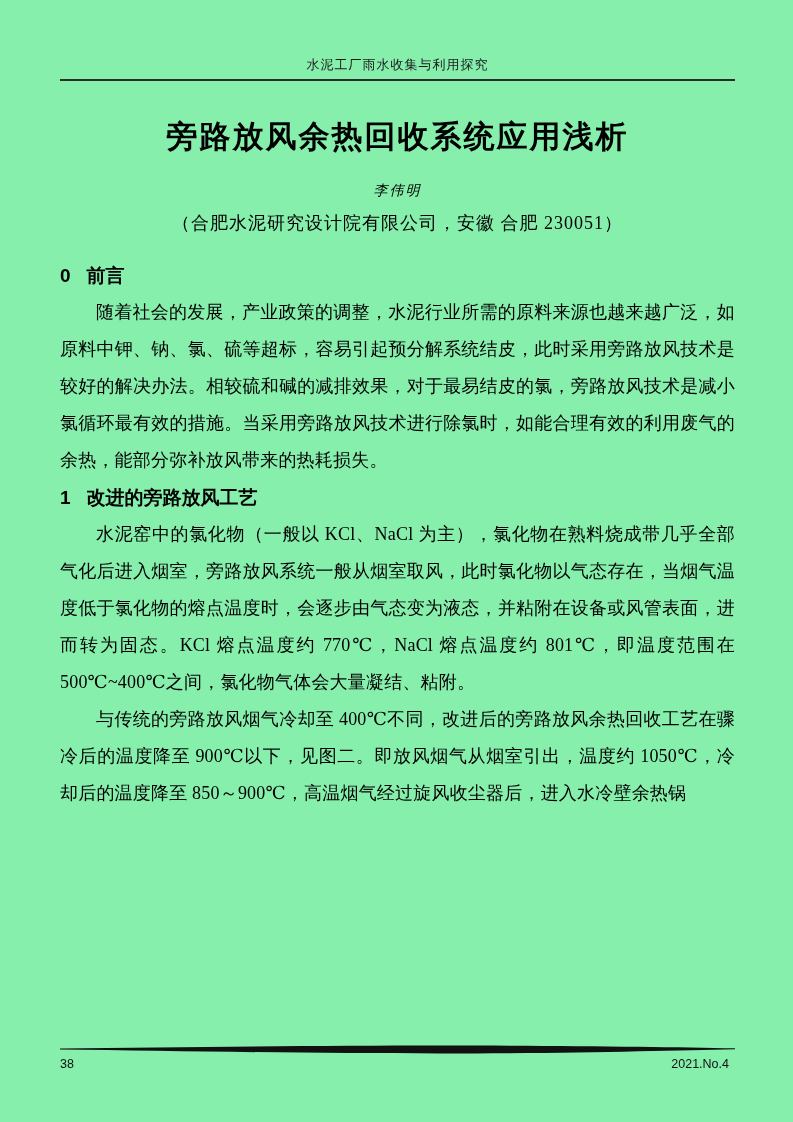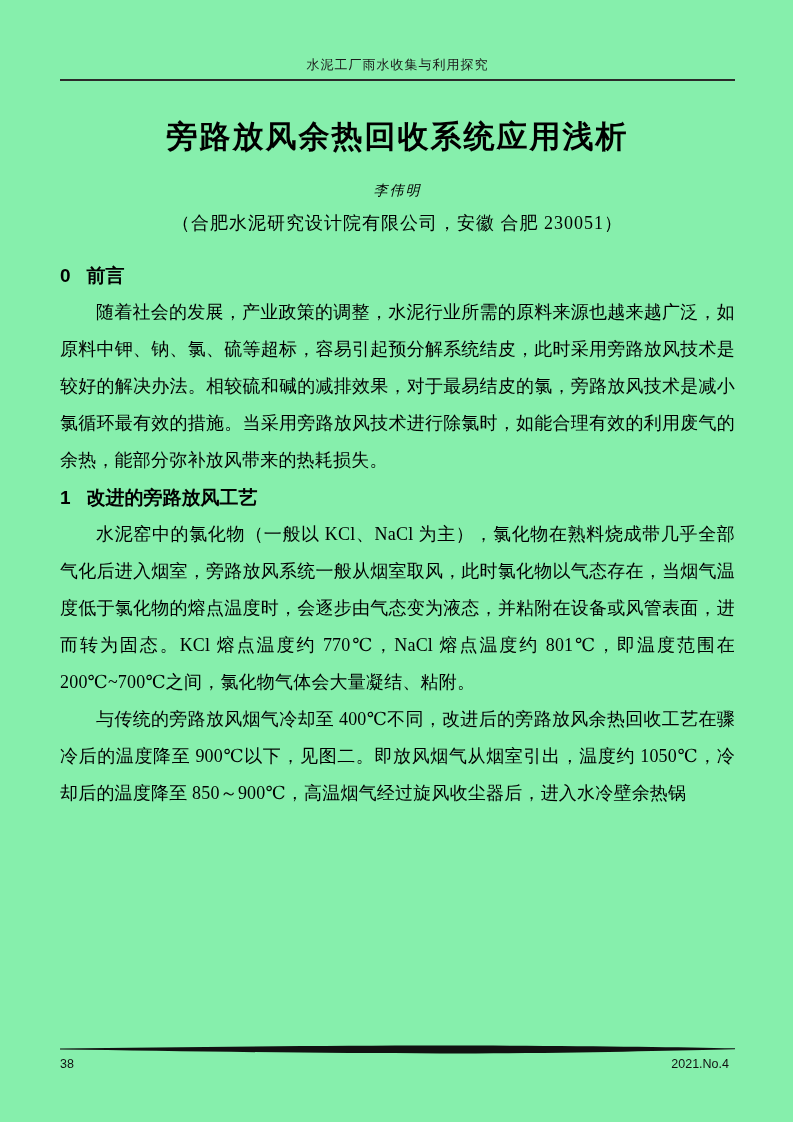--- a/index.html
+++ b/index.html
@@ -132,21 +132,21 @@
     <h2 class="sec-head first">
       <span class="sec-num">0</span><span>前言</span>
     </h2>
 
     <p class="body-par">随着社会的发展，产业政策的调整，水泥行业所需的原料来源也越来越广泛，如原料中钾、钠、氯、硫等超标，容易引起预分解系统结皮，此时采用旁路放风技术是较好的解决办法。相较硫和碱的减排效果，对于最易结皮的氯，旁路放风技术是减小氯循环最有效的措施。当采用旁路放风技术进行除氯时，如能合理有效的利用废气的余热，能部分弥补放风带来的热耗损失。</p>
 
     <h2 class="sec-head">
       <span class="sec-num">1</span><span>改进的旁路放风工艺</span>
     </h2>
 
-    <p class="body-par">水泥窑中的氯化物（一般以 KCl、NaCl 为主），氯化物在熟料烧成带几乎全部气化后进入烟室，旁路放风系统一般从烟室取风，此时氯化物以气态存在，当烟气温度低于氯化物的熔点温度时，会逐步由气态变为液态，并粘附在设备或风管表面，进而转为固态。KCl 熔点温度约 770℃，NaCl 熔点温度约 801℃，即温度范围在 200℃~700℃之间，氯化物气体会大量凝结、粘附。</p>
+    <p class="body-par">水泥窑中的氯化物（一般以 KCl、NaCl 为主），氯化物在熟料烧成带几乎全部气化后进入烟室，旁路放风系统一般从烟室取风，此时氯化物以气态存在，当烟气温度低于氯化物的熔点温度时，会逐步由气态变为液态，并粘附在设备或风管表面，进而转为固态。KCl 熔点温度约 770℃，NaCl 熔点温度约 801℃，即温度范围在 500℃~400℃之间，氯化物气体会大量凝结、粘附。</p>
 
 
     <p class="body-par">与传统的旁路放风烟气冷却至 400℃不同，改进后的旁路放风余热回收工艺在骤冷后的温度降至 900℃以下，见图二。即放风烟气从烟室引出，温度约 1050℃，冷却后的温度降至 850～900℃，高温烟气经过旋风收尘器后，进入水冷壁余热锅</p>
 
   </div>
 
   <div class="footer">
     <svg class="footer-rule-svg" viewBox="0 0 675 9" preserveAspectRatio="none">
       <path d="M0,3.5 C120,2 260,0.5 380,0.5 C510,0.5 610,2 675,3.2
                L675,4.2 C610,5.5 510,8.5 380,8.5 C260,8.5 120,6 0,4.5 Z" fill="#111111"></path>

